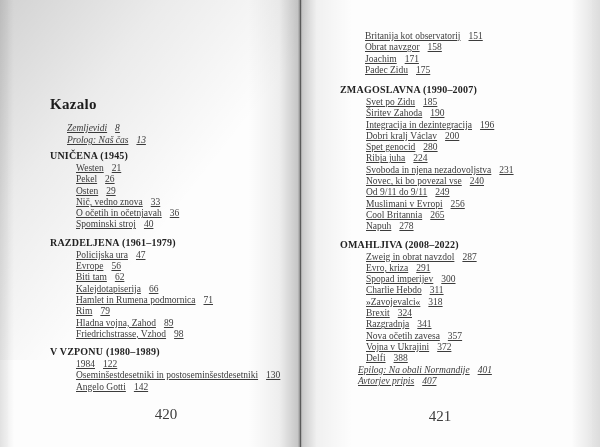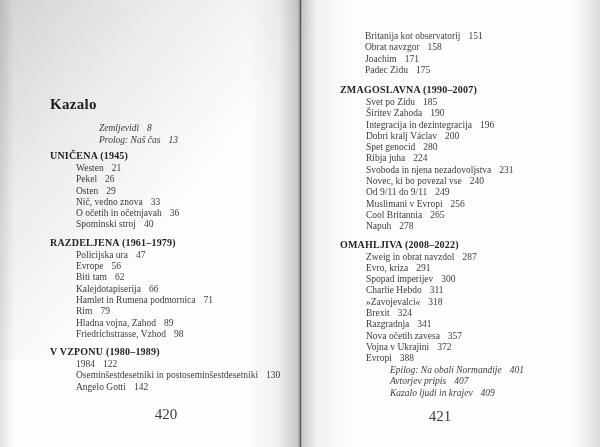--- a/index.html
+++ b/index.html
@@ -51,32 +51,32 @@
   }
 
   
   .toc-title {
     position:absolute; left:42px; top:96px;
     font-size:15px; font-weight:bold; color:#1e1e1e; letter-spacing:0.3px;
   }
   .front-matter, .back-matter { position:absolute; }
   .front-matter { left:59px; top:122px; }
   .back-matter  { left:56px; top:365px; }
-  .front-matter .row, .back-matter .row { font-style:italic;margin-left:32px; }
+  .front-matter .row, .back-matter .row { font-style:italic; }
 
   .sections { position:absolute; }
   .page-left  .sections { left:42px; top:150px; }
   .page-right .sections { left:38px; top:84px; }
   .section { margin-bottom:6px; }
   .sec-h {
     font-size:10px; font-weight:bold; color:#232323;
     letter-spacing:0.2px; line-height:12px; margin-bottom:1px;
   }
   .entries { padding-left:26px; }
-  .row { font-size:9.5px; line-height:11.3px; white-space:nowrap; }
+  .row { font-size:9.5px; line-height:11.3px; white-space:nowrap;text-decoration:underline; }
   .row .n { margin-left:8px; }
 
   .continued { position:absolute; left:63px; top:31px; }
   .row-gap { line-height:12px; }
 
   .folio {
     position:absolute; font-size:15px; color:#3c3c3c;
     width:60px; text-align:center;
   }
   .page-left  .folio { left:128px; top:406px; }
@@ -215,32 +215,31 @@
               <div class="row"><span>»Zavojevalci«</span><span class="n">318</span></div>
 
               <div class="row"><span>Brexit</span><span class="n">324</span></div>
 
               <div class="row"><span>Razgradnja</span><span class="n">341</span></div>
 
               <div class="row"><span>Nova očetih zavesa</span><span class="n">357</span></div>
 
               <div class="row"><span>Vojna v Ukrajini</span><span class="n">372</span></div>
 
-              <div class="row"><span>Evropi</span><span class="n">388</span></div>
+              <div class="row"><span>Delfi</span><span class="n">388</span></div>
             </div>
         </div>
       </div>
 
     <div class="back-matter">
 
         <div class="row"><span>Epilog: Na obali Normandije</span><span class="n">401</span></div>
 
         <div class="row"><span>Avtorjev pripis</span><span class="n">407</span></div>
 
-        <div class="row"><span>Kazalo ljudi in krajev</span><span class="n">409</span></div>
       </div>
 
     <div class="folio">421</div>
   </div>
 
   <div class="shade shade-topleft"></div>
   <div class="shade shade-leftedge"></div>
   <div class="shade shade-rightedge"></div>
   <div class="shade gutter"></div>
   <div class="shade spine-line"></div>

